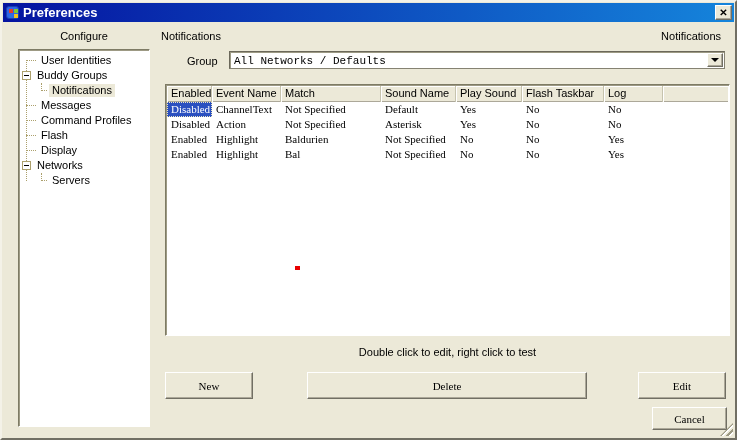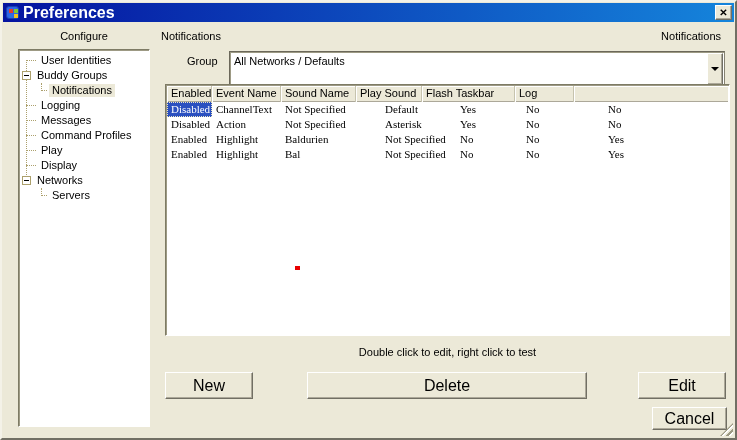--- a/index.html
+++ b/index.html
@@ -23,21 +23,21 @@
   .titlebar{position:absolute;left:1px;top:1px;right:1px;height:19px;
     background:linear-gradient(to right,var(--c-title1),var(--c-title2));
     display:flex;align-items:center;}
   .app-icon{width:13px;height:13px;margin-left:3px;border-radius:3px;
     background:#2E62E8;border:1px solid #1a3fae;position:relative;flex:none;}
   .app-icon i{position:absolute;width:4px;height:4px;}
   .app-icon i:nth-child(1){left:2px;top:2px;background:#e23b2e;}
   .app-icon i:nth-child(2){left:7px;top:2px;background:#7dc832;}
   .app-icon i:nth-child(3){left:2px;top:7px;background:#2f6fe0;}
   .app-icon i:nth-child(4){left:7px;top:7px;background:#f2c21e;}
-  .title-text{color:#fff;font-weight:bold;font-size:16px;margin-left:4px;}
+  .title-text{color:#fff;font-weight:bold;font-size:13px;margin-left:4px;}
   .close-btn{position:absolute;right:2px;top:2px;width:17px;height:15px;
     background:var(--c-bg);border:1px solid;border-color:#fff var(--c-dark) var(--c-dark) #fff;
     box-shadow:inset -1px -1px 0 var(--c-mid);
     display:flex;align-items:center;justify-content:center;
     font-size:10px;font-weight:bold;line-height:1;color:#000;cursor:default;}
   
   .hd{position:absolute;top:28px;font-size:11px;}
   .hd-configure{left:16px;width:132px;text-align:center;}
   .hd-notif-left{left:159px;}
   .hd-notif-right{right:14px;}
@@ -58,23 +58,23 @@
   .tree-row.child{padding-left:19px;}
   .lstub{width:9px;height:15px;position:relative;margin-right:2px;flex:none;}
   .lstub::before{content:"";position:absolute;left:3px;top:0;height:8px;
     border-left:1px dotted var(--c-line);}
   .lstub::after{content:"";position:absolute;left:3px;top:7px;width:6px;
     border-top:1px dotted var(--c-line);}
   .tlabel{padding:0 3px;line-height:13px;}
   .tlabel.sel{background:var(--c-bg);}
   
   .group-label{position:absolute;left:185px;top:53px;}
-  .combo{position:absolute;left:227px;top:49px;width:496px;height:36px;background:#fff;
+  .combo{position:absolute;left:227px;top:49px;width:496px;height:18px;background:#fff;
     border:1px solid #858272;border-top-color:#6B685A;border-left-color:#6B685A;
-    box-shadow:inset 1px 1px 0 #9d9a84;}
+    box-shadow:inset 1px 1px 0 #9d9a84;font-family:Liberation Mono, monospace;}
   .combo-text{position:absolute;left:4px;top:3px;white-space:nowrap;}
   .combo-arrow{position:absolute;right:1px;top:1px;bottom:1px;width:16px;
     background:var(--c-bg);border:1px solid;border-color:#fff var(--c-dark) var(--c-dark) #fff;
     box-shadow:inset -1px -1px 0 var(--c-mid);
     display:flex;align-items:center;justify-content:center;}
   .combo-arrow .tri{width:0;height:0;border-left:4px solid transparent;
     border-right:4px solid transparent;border-top:4px solid #000;}
   
   .listview{position:absolute;left:163px;top:82px;width:565px;height:252px;background:#fff;
     border:1px solid;border-color:#7E7B65 #fff #fff #7E7B65;
@@ -88,21 +88,21 @@
   .lv-row{display:flex;height:15px;}
   .lv-td{flex:none;padding:1px 0 0 4px;white-space:nowrap;overflow:hidden;cursor:default;}
   .lv-td.sel{background:var(--c-sel);color:#fff;outline:1px dotted #F0E8C0;outline-offset:-1px;}
   .marker{position:absolute;left:293px;top:264px;width:5px;height:4px;background:var(--c-red);}
   
   .hint{position:absolute;left:163px;top:344px;width:565px;text-align:center;}
   .btn3d{position:absolute;background:var(--c-bg);
     border:1px solid;border-color:#fff var(--c-dark) var(--c-dark) #fff;
     box-shadow:inset -1px -1px 0 var(--c-mid);
     display:flex;align-items:center;justify-content:center;
-    font-size:16px;font-family:Liberation Sans, sans-serif;color:#000;cursor:default;}
+    font-size:11px;font-family:Liberation Serif, serif;color:#000;cursor:default;}
   .btn-new{left:163px;top:370px;width:88px;height:27px;}
   .btn-delete{left:305px;top:370px;width:280px;height:27px;}
   .btn-edit{left:636px;top:370px;width:88px;height:27px;}
   .btn-ok{left:561px;top:405px;width:77px;height:23px;
     box-shadow:inset -1px -1px 0 var(--c-mid),0 0 0 1px #000;}
   .btn-cancel{left:650px;top:405px;width:75px;height:23px;}
   .grip{position:absolute;right:2px;bottom:2px;width:13px;height:13px;
     background:repeating-linear-gradient(-45deg,var(--c-bg) 0 2px,#fff 2px 3px,#9D9A84 3px 5px);
     clip-path:polygon(100% 0,100% 100%,0 100%);}
 </style>
@@ -138,33 +138,29 @@
             <div class="minus"></div>
           </div>
           <div class="tlabel">Buddy Groups</div>
         </div>
         <div class="tree-row child">
           <div class="lstub"></div>
           <div class="tlabel sel">Notifications</div>
         </div>
         <div class="tree-row">
           <div class="tstub"></div>
-          <div class="tlabel">Logging</div>
-        </div>
-        <div class="tree-row">
-          <div class="tstub"></div>
           <div class="tlabel">Messages</div>
         </div>
         <div class="tree-row">
           <div class="tstub"></div>
           <div class="tlabel">Command Profiles</div>
         </div>
         <div class="tree-row">
           <div class="tstub"></div>
-          <div class="tlabel">Play</div>
+          <div class="tlabel">Flash</div>
         </div>
         <div class="tree-row">
           <div class="tstub"></div>
           <div class="tlabel">Display</div>
         </div>
         <div class="tree-row">
           <div class="tbox">
             <div class="minus"></div>
           </div>
           <div class="tlabel">Networks</div>
@@ -181,23 +177,24 @@
     <span class="combo-text">All Networks / Defaults</span>
     <span class="combo-arrow">
         <span class="tri"></span>
       </span>
   </div>
 
   <div class="listview">
     <div class="lv-header">
         <div class="lv-th" style="width: 45px;">Enabled</div>
         <div class="lv-th" style="width: 69px;">Event Name</div>
+        <div class="lv-th" style="width: 100px;">Match</div>
         <div class="lv-th" style="width: 75px;">Sound Name</div>
         <div class="lv-th" style="width: 66px;">Play Sound</div>
-        <div class="lv-th" style="width: 93px;">Flash Taskbar</div>
+        <div class="lv-th" style="width: 82px;">Flash Taskbar</div>
         <div class="lv-th" style="width: 59px;">Log</div>
         <div class="lv-th filler"></div>
       </div>
     <div class="lv-body">
         <div class="lv-row">
           <div class="lv-td sel" style="width: 45px;">Disabled</div>
           <div class="lv-td" style="width: 69px;">ChannelText</div>
           <div class="lv-td" style="width: 100px;">Not Specified</div>
           <div class="lv-td" style="width: 75px;">Default</div>
           <div class="lv-td" style="width: 66px;">Yes</div>

